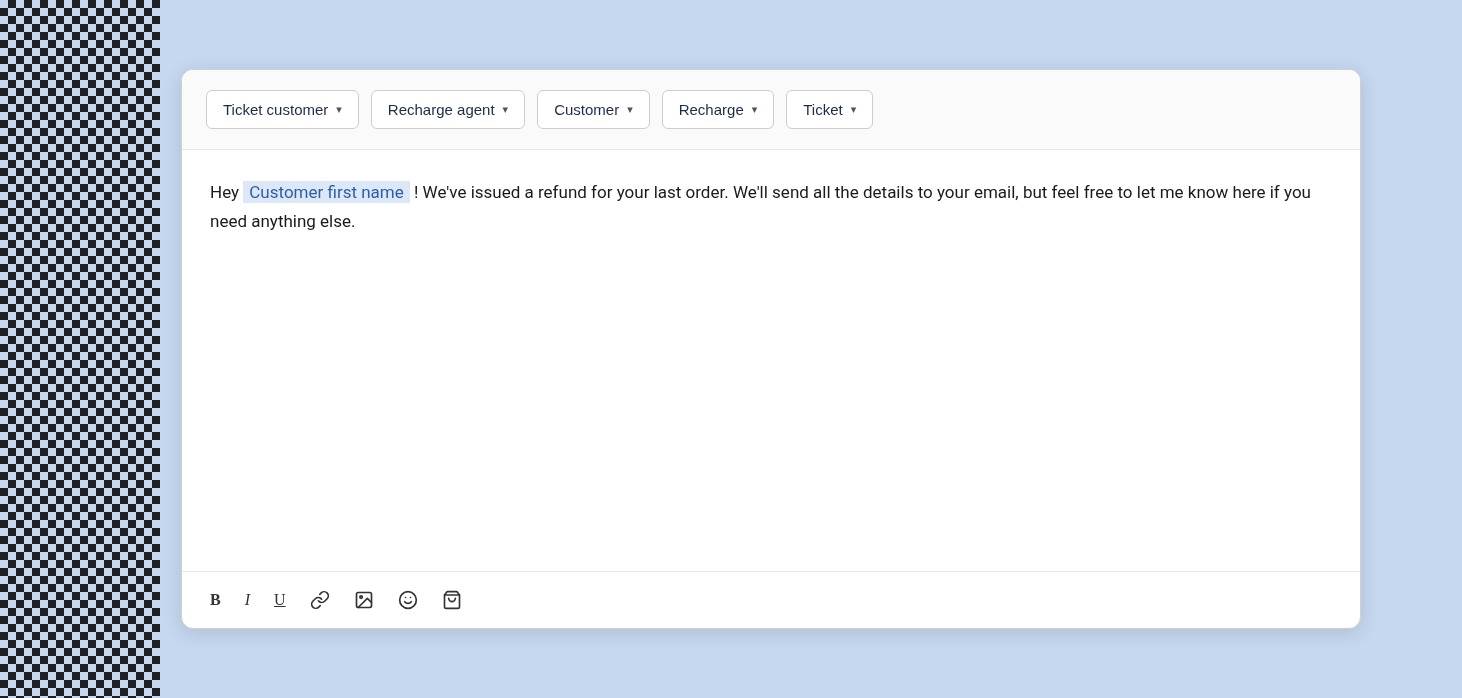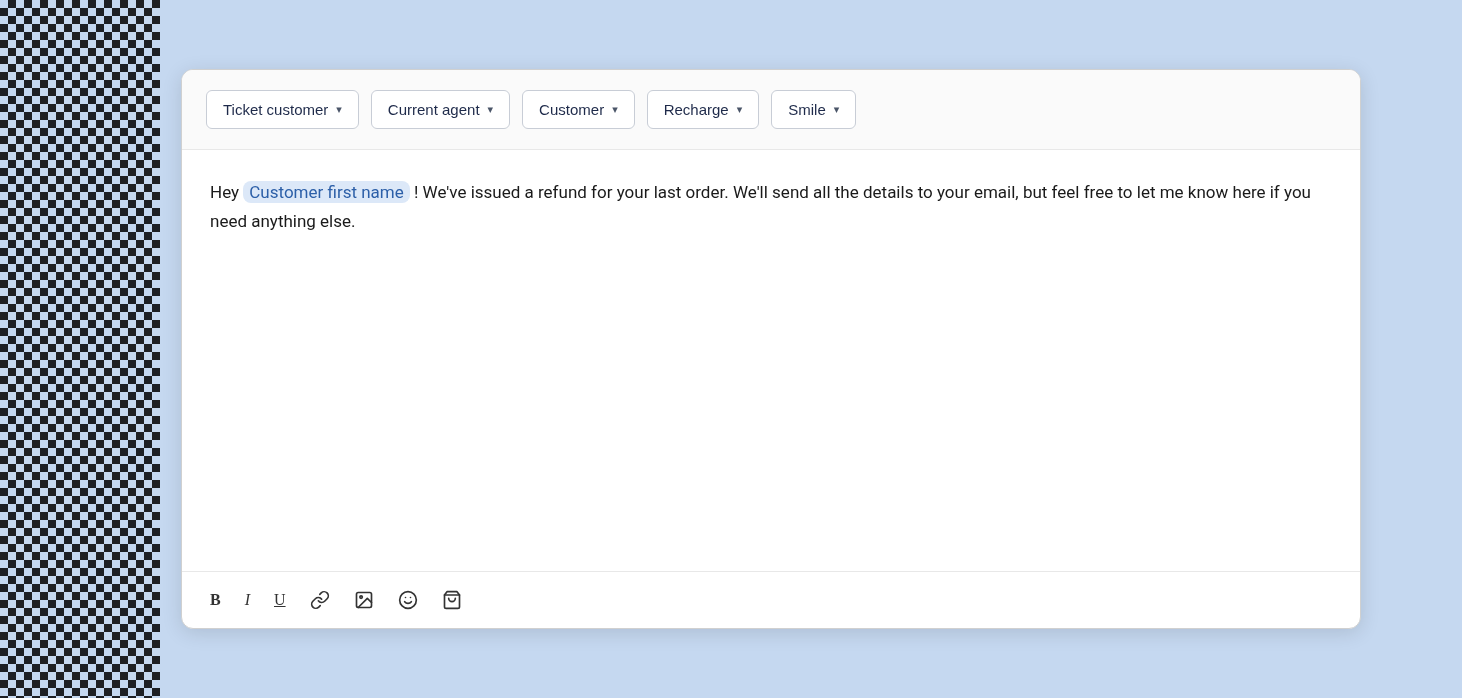--- a/index.html
+++ b/index.html
@@ -81,21 +81,21 @@
 
     .content-text {
       font-size: 17px;
       color: #1a1a1a;
       line-height: 1.7;
     }
 
     .highlight-tag {
       background-color: #dce8f8;
       color: #2c5fa8;
-      border-radius: 8px;
+      border-radius: 0;
       padding: 1px 6px;
       font-size: 17px;
     }
 
     .format-toolbar {
       display: flex;
       align-items: center;
       gap: 16px;
       padding: 14px 24px;
       border-top: 1px solid #e8e8e8;
@@ -128,33 +128,33 @@
 <div class="checkerboard-left"></div>
 
 <div class="editor-container">
 
   <div class="toolbar-row">
     <button class="dropdown-btn">
       <span>Ticket customer</span>
       <span class="chevron-icon">▾</span>
     </button>
     <button class="dropdown-btn">
-      <span>Current agent</span>
+      <span>Recharge agent</span>
       <span class="chevron-icon">▾</span>
     </button>
     <button class="dropdown-btn">
       <span>Customer</span>
       <span class="chevron-icon">▾</span>
     </button>
     <button class="dropdown-btn">
       <span>Recharge</span>
       <span class="chevron-icon">▾</span>
     </button>
     <button class="dropdown-btn">
-      <span>Smile</span>
+      <span>Ticket</span>
       <span class="chevron-icon">▾</span>
     </button>
   </div>
 
   <div class="content-area">
     <p class="content-text">
       <span>Hey </span><span class="highlight-tag">Customer first name</span><span> ! We've issued a refund for your last order. We'll send all the details to your email, but feel free to let me know here if you need anything else.</span>
     </p>
   </div>
 

